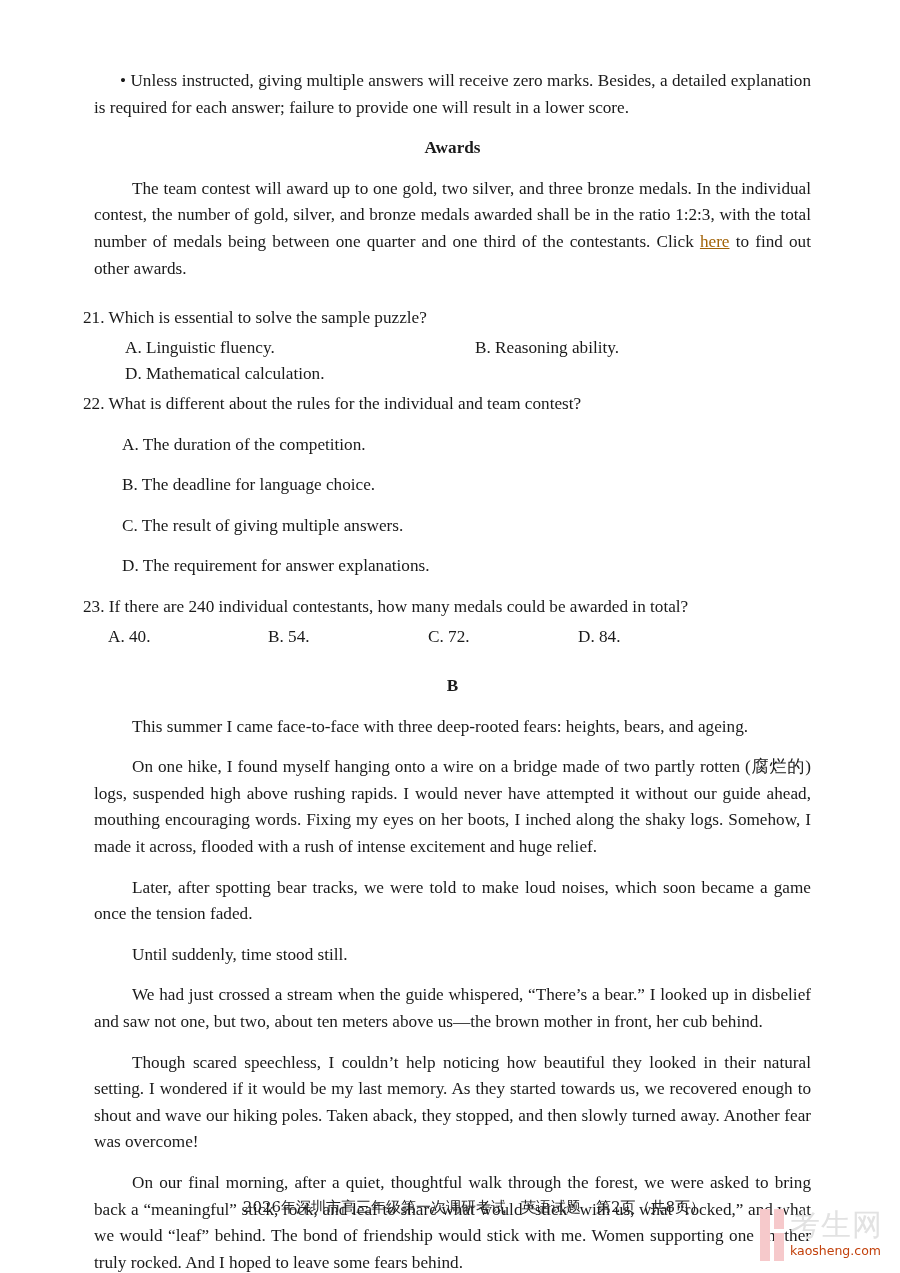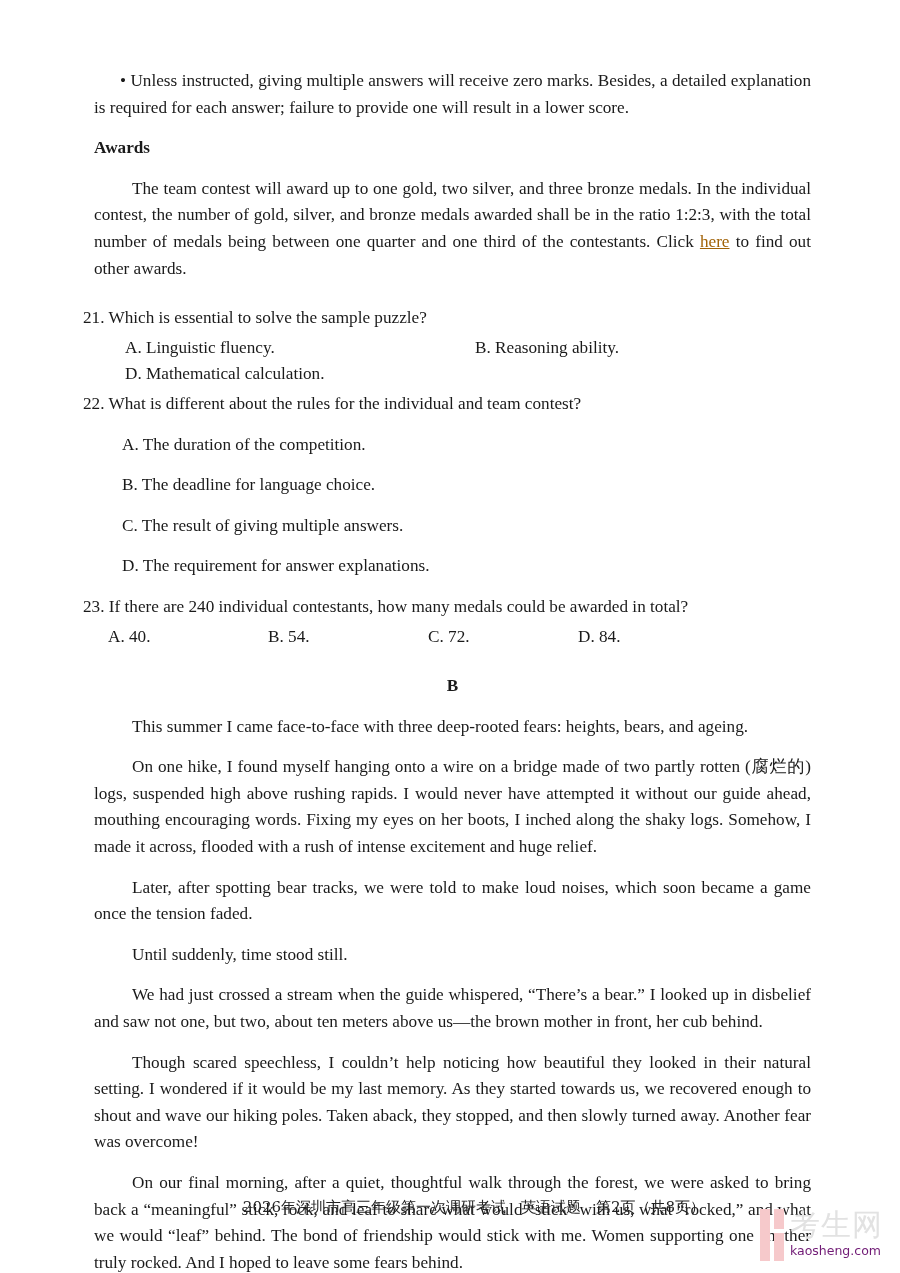--- a/index.html
+++ b/index.html
@@ -1,37 +1,37 @@
 <!DOCTYPE html>
 <html><head>
 <meta charset="utf-8">
 <style>
   html, body { margin:0; padding:0; background:#ffffff; }
   body { width:900px; height:1273px; position:relative; overflow:hidden;
          font-family:"Liberation Serif","DejaVu Serif",serif; color:#1a1a1a; }
   .page { position:absolute; left:80px; top:54px; width:745px; font-size:17.2px; line-height:26.6px; }
   p { margin:14px; }
   .indent { text-indent:38px; text-align:justify; text-align-last:left; }
-  .bold { font-weight:bold; }
+  .bold { font-weight:bold;text-align:center; }
   .center { text-align:center; }
   .q { margin:3px; }
   .opt { padding-left:28px; }
   .row2 { display:flex; padding-left:28px; }
   .row2 span { display:inline-block;margin-left:17px; }
   .row2 .c1 { width:333px; }
   .row4 { display:flex; padding-left:28px; }
   .row4 span { display:inline-block; width:160px; }
   .row4 span:nth-child(3){ width:150px; }
   a.link { color:#a16207; text-decoration:underline; }
   .footer { position:absolute; left:0; width:900px; top:1198px; text-align:center;
             font-family:"DejaVu Serif","Liberation Serif",serif; font-size:15px; color:#222;padding-left:24px; }
   .wm { position:absolute; left:760px; top:1203px; width:140px; height:60px; }
   .wm .bar { position:absolute; background:#f6c9cb; }
   .wm .t1 { position:absolute; left:30px; top:2px; font-family:"DejaVu Sans",sans-serif; font-size:30px; color:#e2e2e2; letter-spacing:1px; }
-  .wm .t2 { position:absolute; left:30px; top:40px; font-family:"DejaVu Sans",sans-serif; font-size:12.5px; color:#701a75; }
+  .wm .t2 { position:absolute; left:30px; top:40px; font-family:"DejaVu Sans",sans-serif; font-size:12.5px; color:#c2410c; }
 </style>
 </head>
 <body>
 
 <div class="page">
   <p class="indent" style="text-indent:26px;">
     <span>•</span>
     <span>Unless instructed, giving multiple answers will receive zero marks. Besides, a detailed explanation is required for each answer; failure to provide one will result in a lower score.</span>
   </p>
   <p class="bold">Awards</p>

